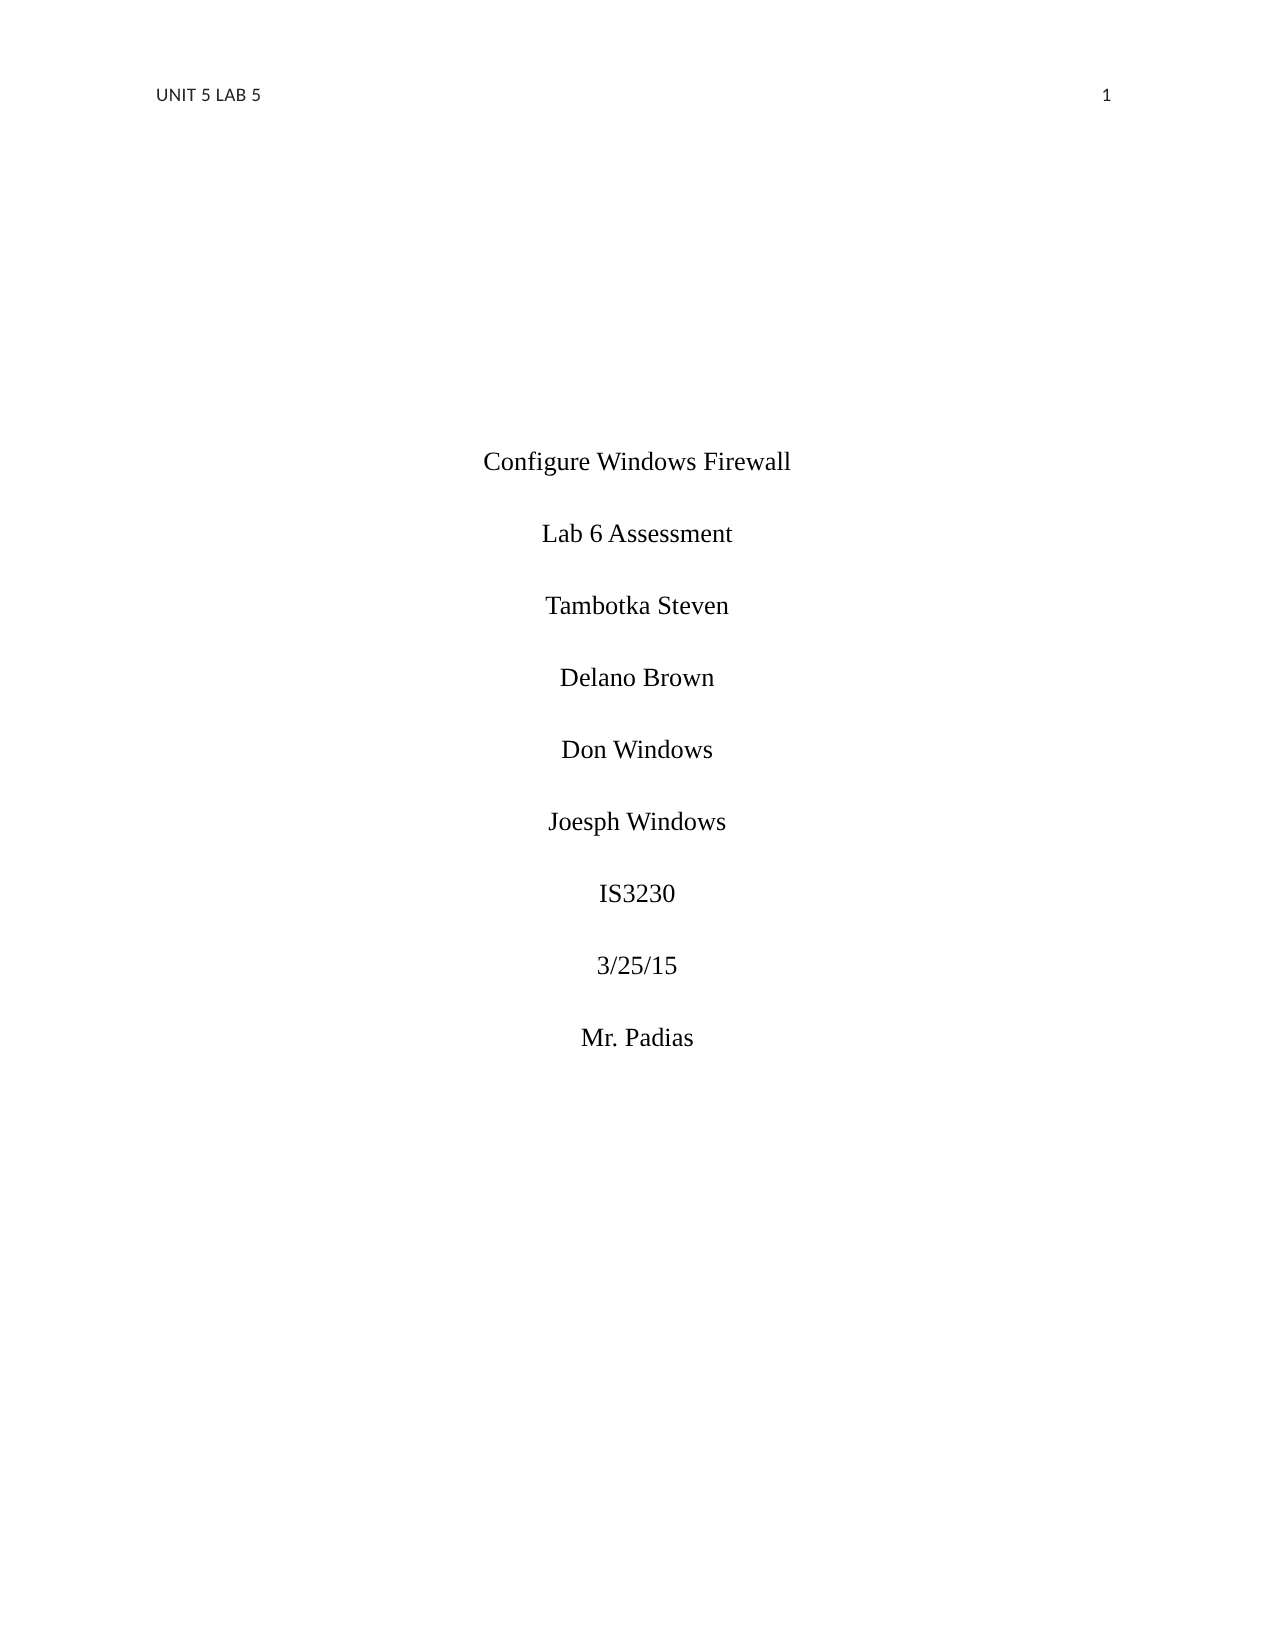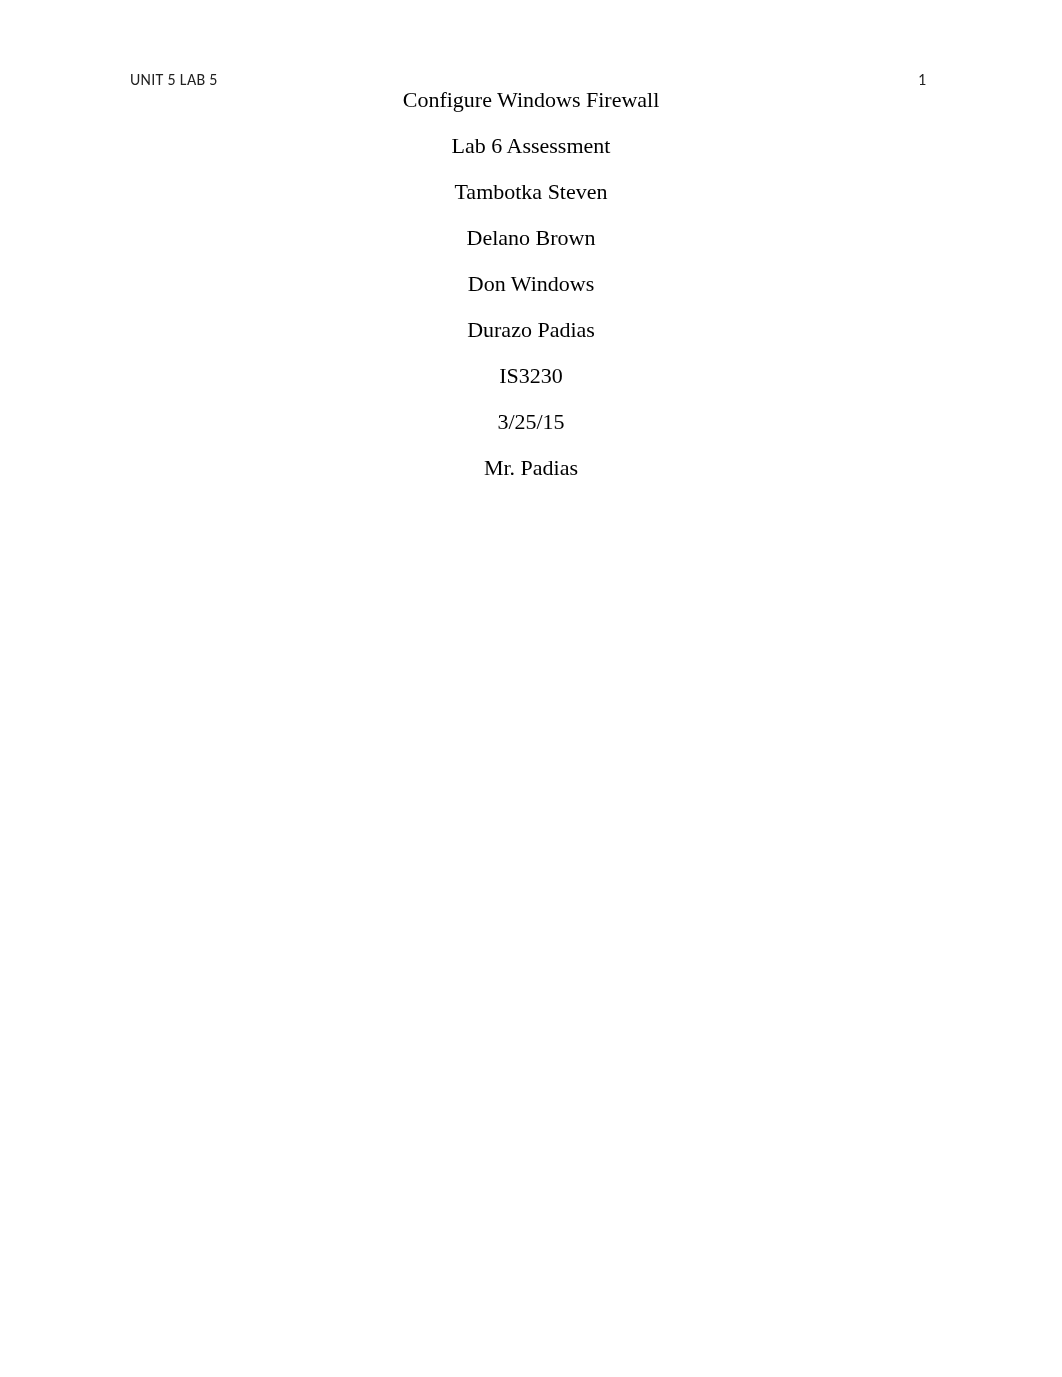--- a/index.html
+++ b/index.html
@@ -21,33 +21,34 @@
       padding: 70px 130px 70px 130px;
       position: relative;
     }
     .header {
       display: flex;
       justify-content: space-between;
       align-items: center;
       font-family: Calibri, Arial, sans-serif;
       font-size: 16px;
       color: #222222;
+      margin-bottom: 285px;
     }
     .running-head {
       letter-spacing: 0.3px;
     }
     .page-number {
       font-size: 16px;
       padding-right: 6px;
     }
     .content {
       display: flex;
       flex-direction: column;
       align-items: center;
-      gap: 24px;
+      gap: 38px;
       font-family: "Times New Roman", Times, serif;
       font-size: 22px;
       color: #000000;
     }
     .content-line {
       text-align: center;
       line-height: 1.0;
     }
   </style>
 </head>
@@ -57,18 +58,18 @@
   <div class="header">
     <span class="running-head">UNIT 5 LAB 5</span>
     <span class="page-number">1</span>
   </div>
   <div class="content">
     <div class="content-line">Configure Windows Firewall</div>
     <div class="content-line">Lab 6 Assessment</div>
     <div class="content-line">Tambotka Steven</div>
     <div class="content-line">Delano Brown</div>
     <div class="content-line">Don Windows</div>
-    <div class="content-line">Durazo Padias</div>
+    <div class="content-line">Joesph Windows</div>
     <div class="content-line">IS3230</div>
     <div class="content-line">3/25/15</div>
     <div class="content-line">Mr. Padias</div>
   </div>
 </div>
 
 </body></html>

